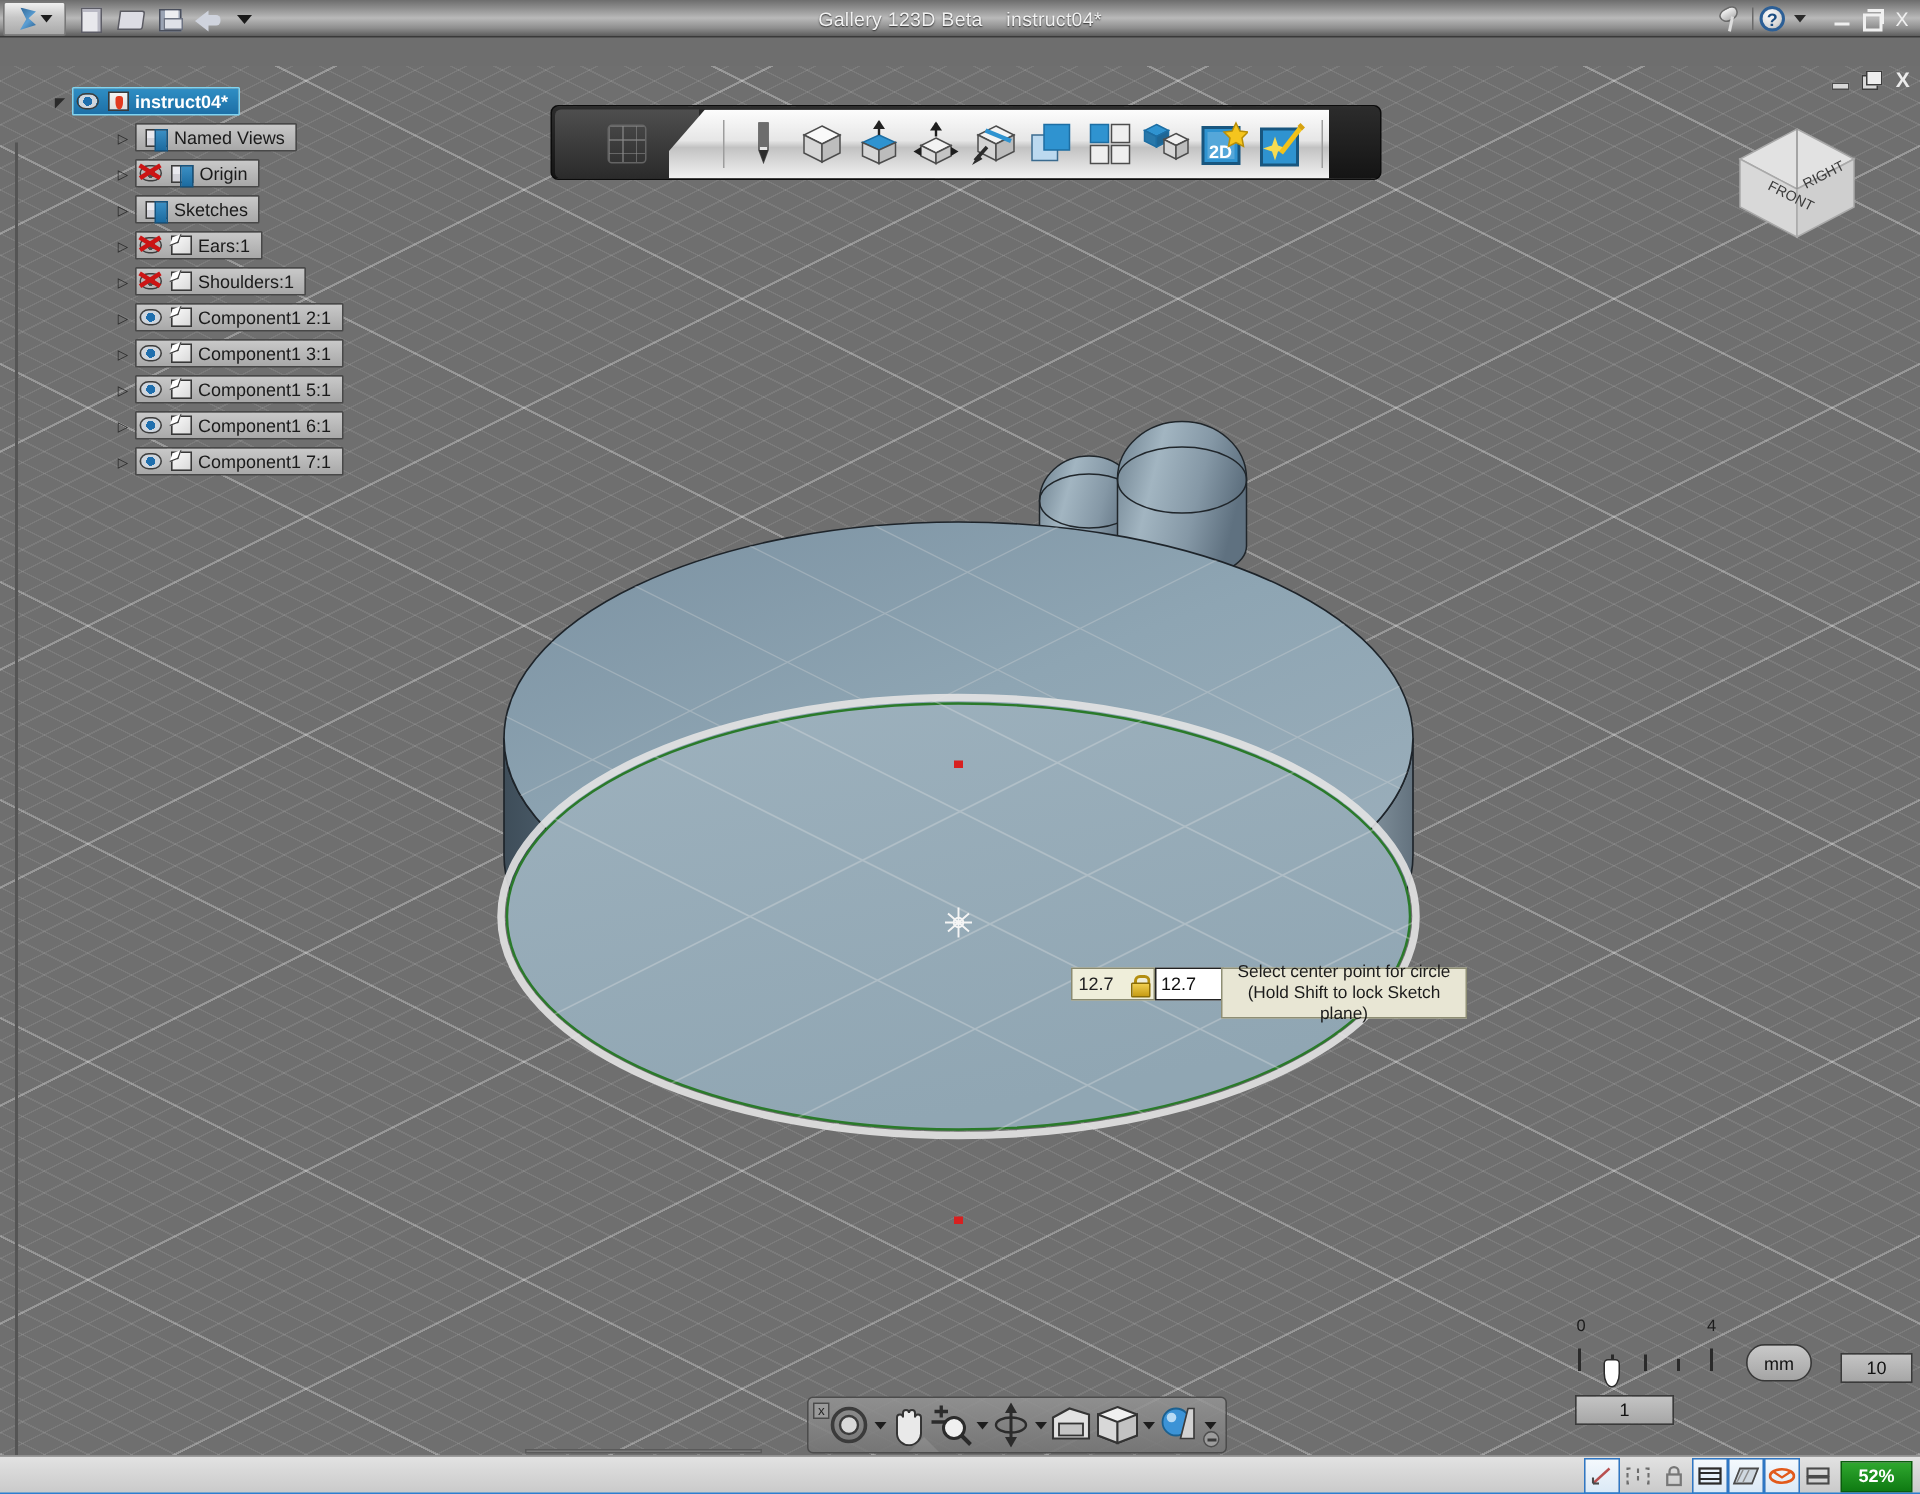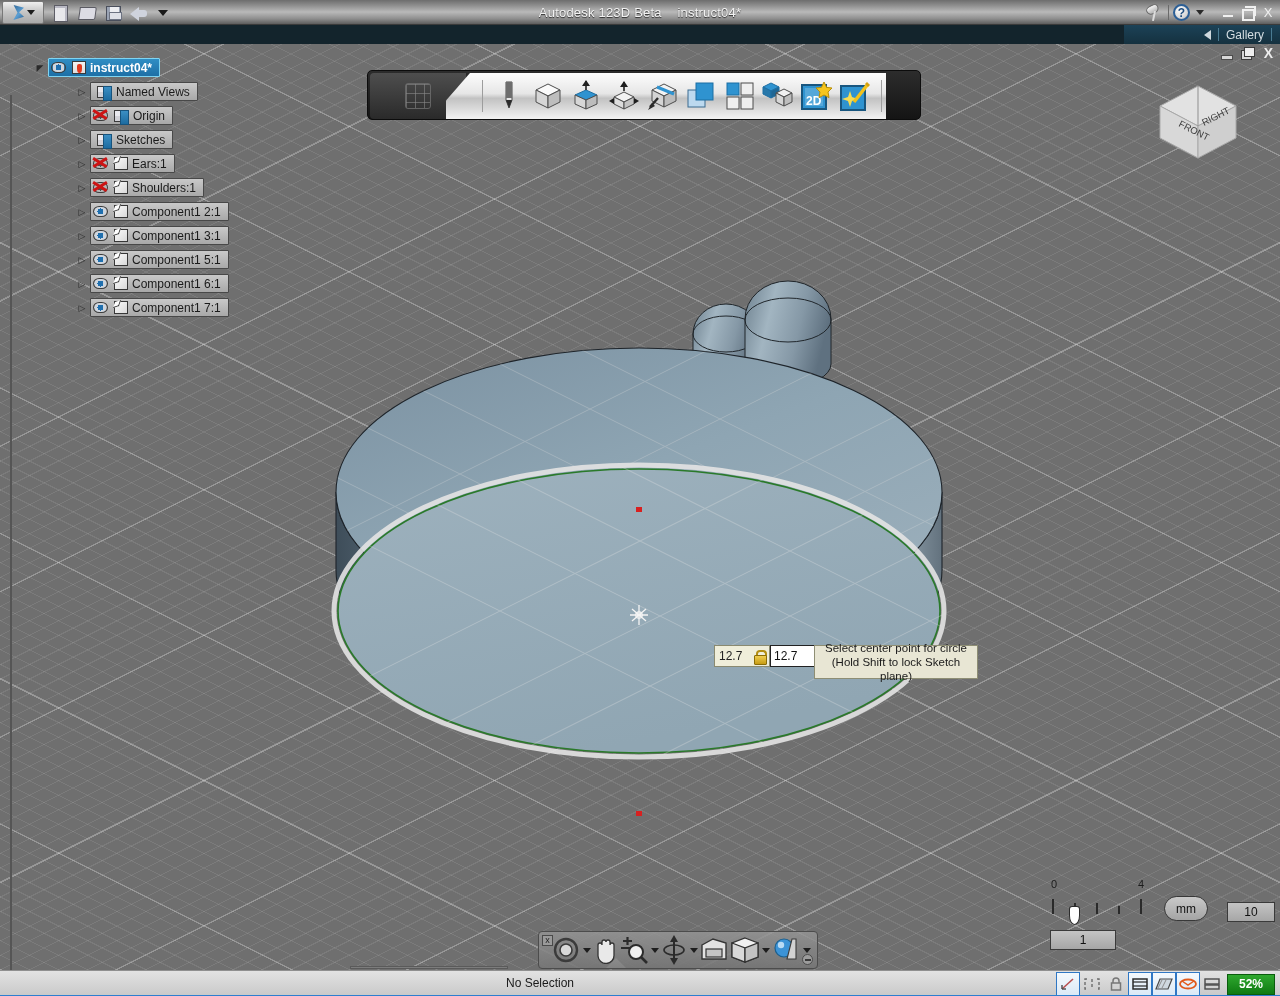--- a/index.html
+++ b/index.html
@@ -314,45 +314,36 @@
       <span class="save-ic"></span>
     </div>
     <div class="qa-btn" style="left:128px;">
       <span class="undo-ic"></span>
     </div>
     <div class="qa-btn" style="left:152px;">
       <span class="dd-caret"></span>
     </div>
 
     <div id="title-text">
-      <span>Autodesk 123D Beta</span>
+      <span>Gallery 123D Beta</span>
       <span class="fname">instruct04*</span>
     </div>
 
     <div id="tb-right">
       <span class="sat-ic"></span>
       <span style="width:1px;height:15px;background:#6a6a6a;"></span>
       <span class="help-ic">?</span>
       <span class="help-caret"></span>
       <span style="width:8px;"></span>
       <span class="wbtn min"></span>
       <span class="wbtn max"></span>
       <span class="wbtn">X</span>
     </div>
   </div>
 
-  <div id="ribbon">
-    <div class="left-block"></div>
-    <div class="right-block">
-      <span class="back-caret"></span>
-      <span class="sep"></span>
-      <span id="gallery-label">Gallery</span>
-      <span class="sep"></span>
-    </div>
-  </div>
 
   <div id="viewport">
 
     <div id="viewport-inner-border"></div>
 
     <div id="vp-win-btns">
       <span class="vp-wbtn min"></span>
       <span class="vp-wbtn restore"></span>
       <span class="vp-wbtn close">X</span>
     </div>
@@ -774,21 +765,20 @@
       </span>
 
       <span class="grip"></span>
     </div>
 
     <div id="vp-bottom-rail"></div>
     <div id="vp-bottom-tri"></div>
   </div>
 
   <div id="statusbar">
-    <div id="status-text">No Selection</div>
     <div id="status-right">
 
       <span class="sb-ic active">
         <svg width="16" height="16" viewBox="0 0 16 16">
           <line x1="2" y1="13" x2="13" y2="3" stroke="#b85050" stroke-width="1.6"></line>
           <line x1="2" y1="13" x2="6" y2="13" stroke="#4a4a4a" stroke-width="1.4"></line>
           <line x1="2" y1="13" x2="2" y2="9" stroke="#4a4a4a" stroke-width="1.4"></line>
         </svg>
       </span>
 

